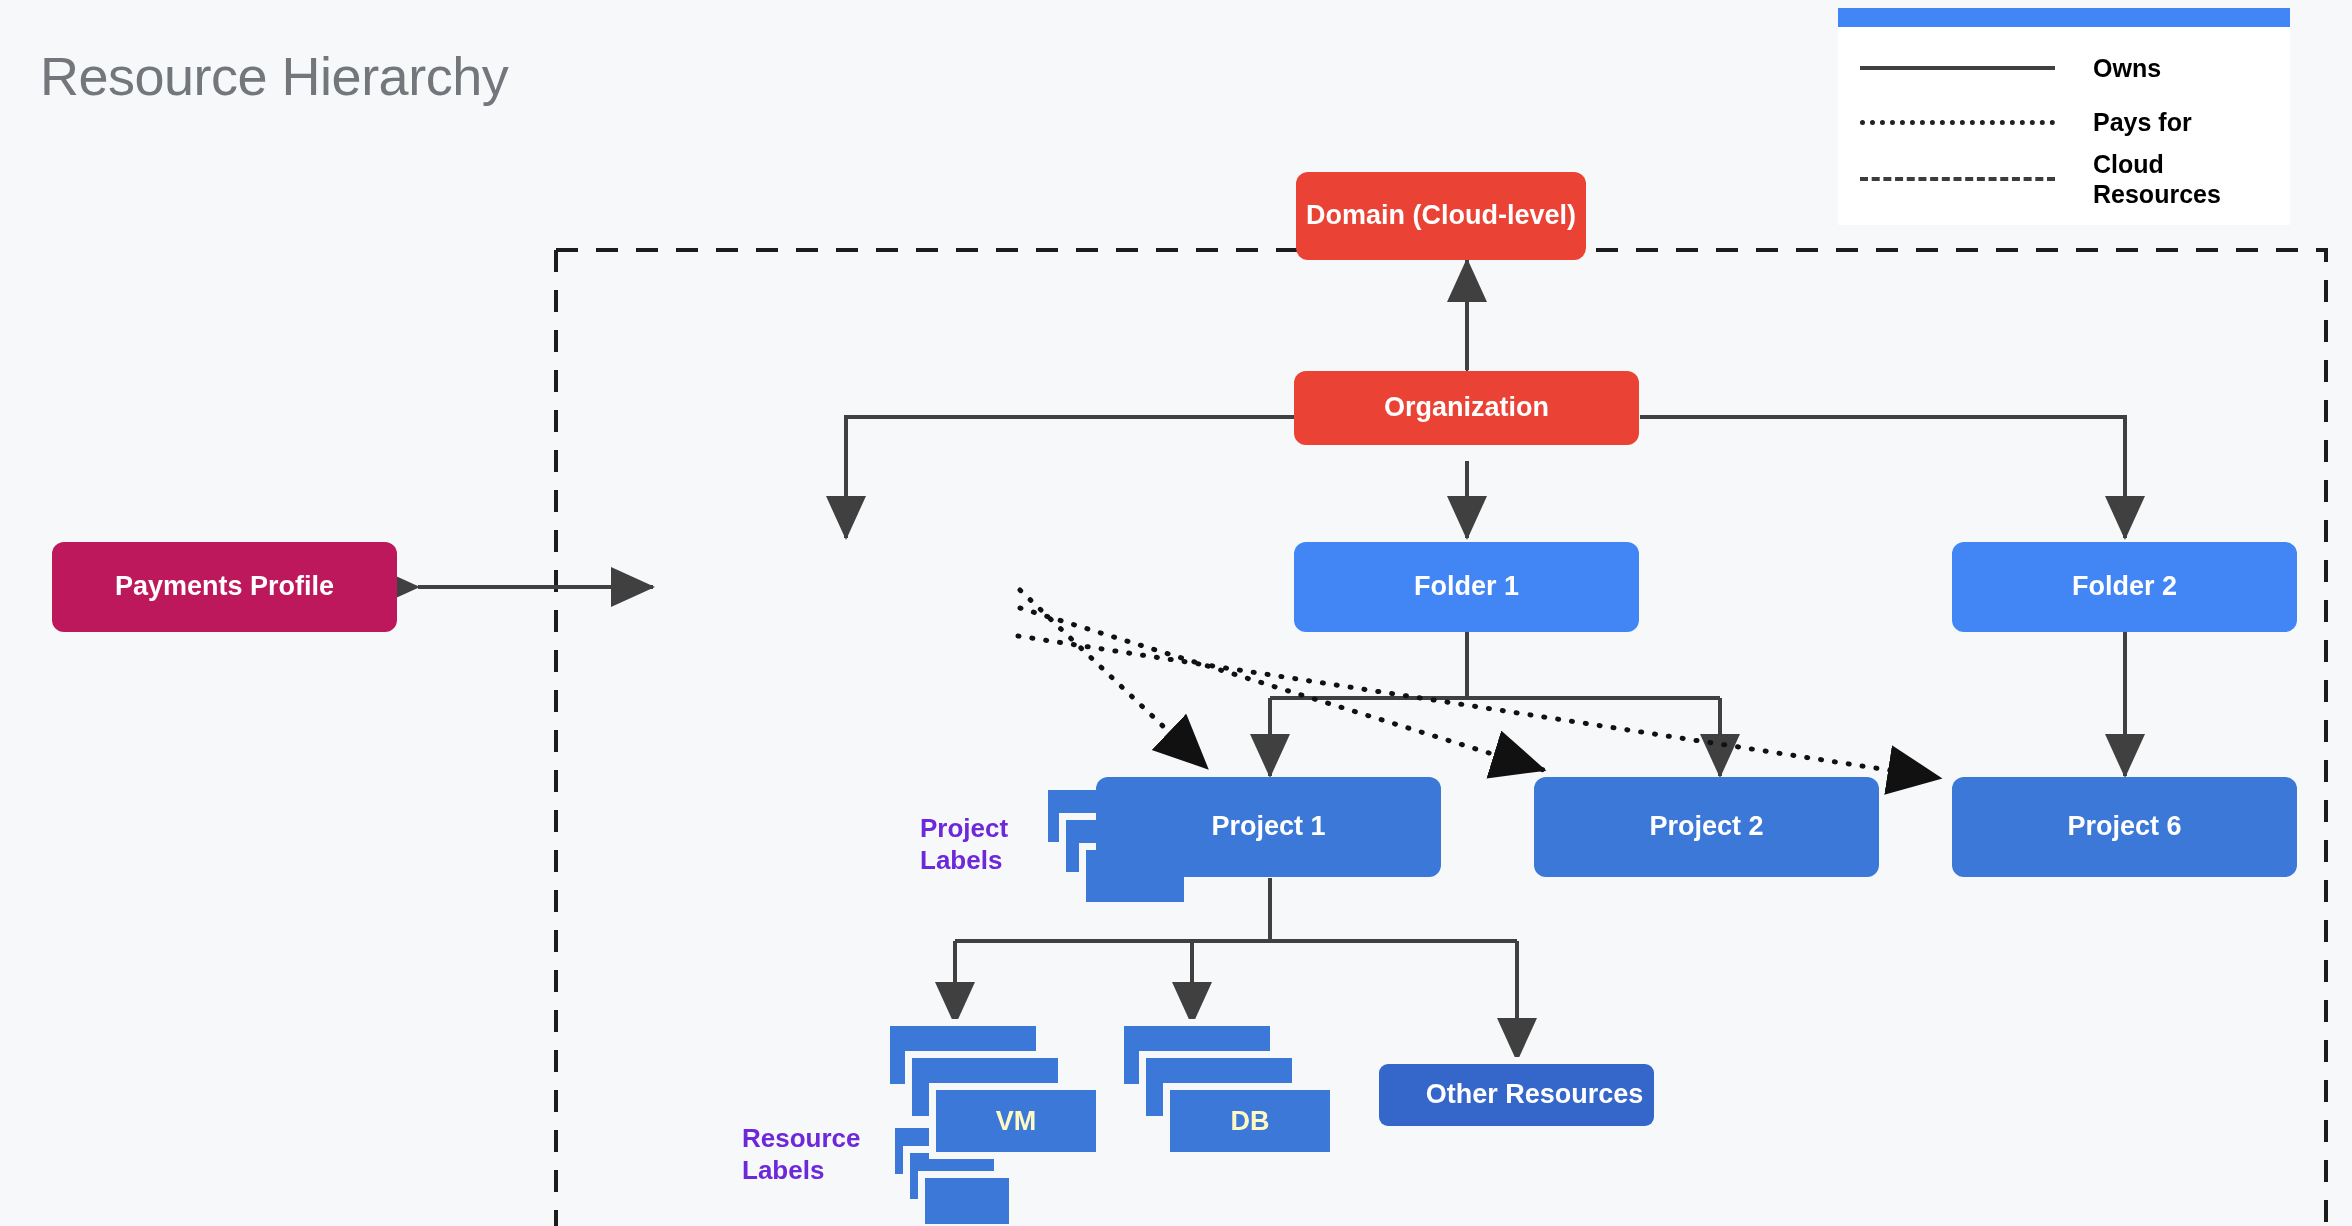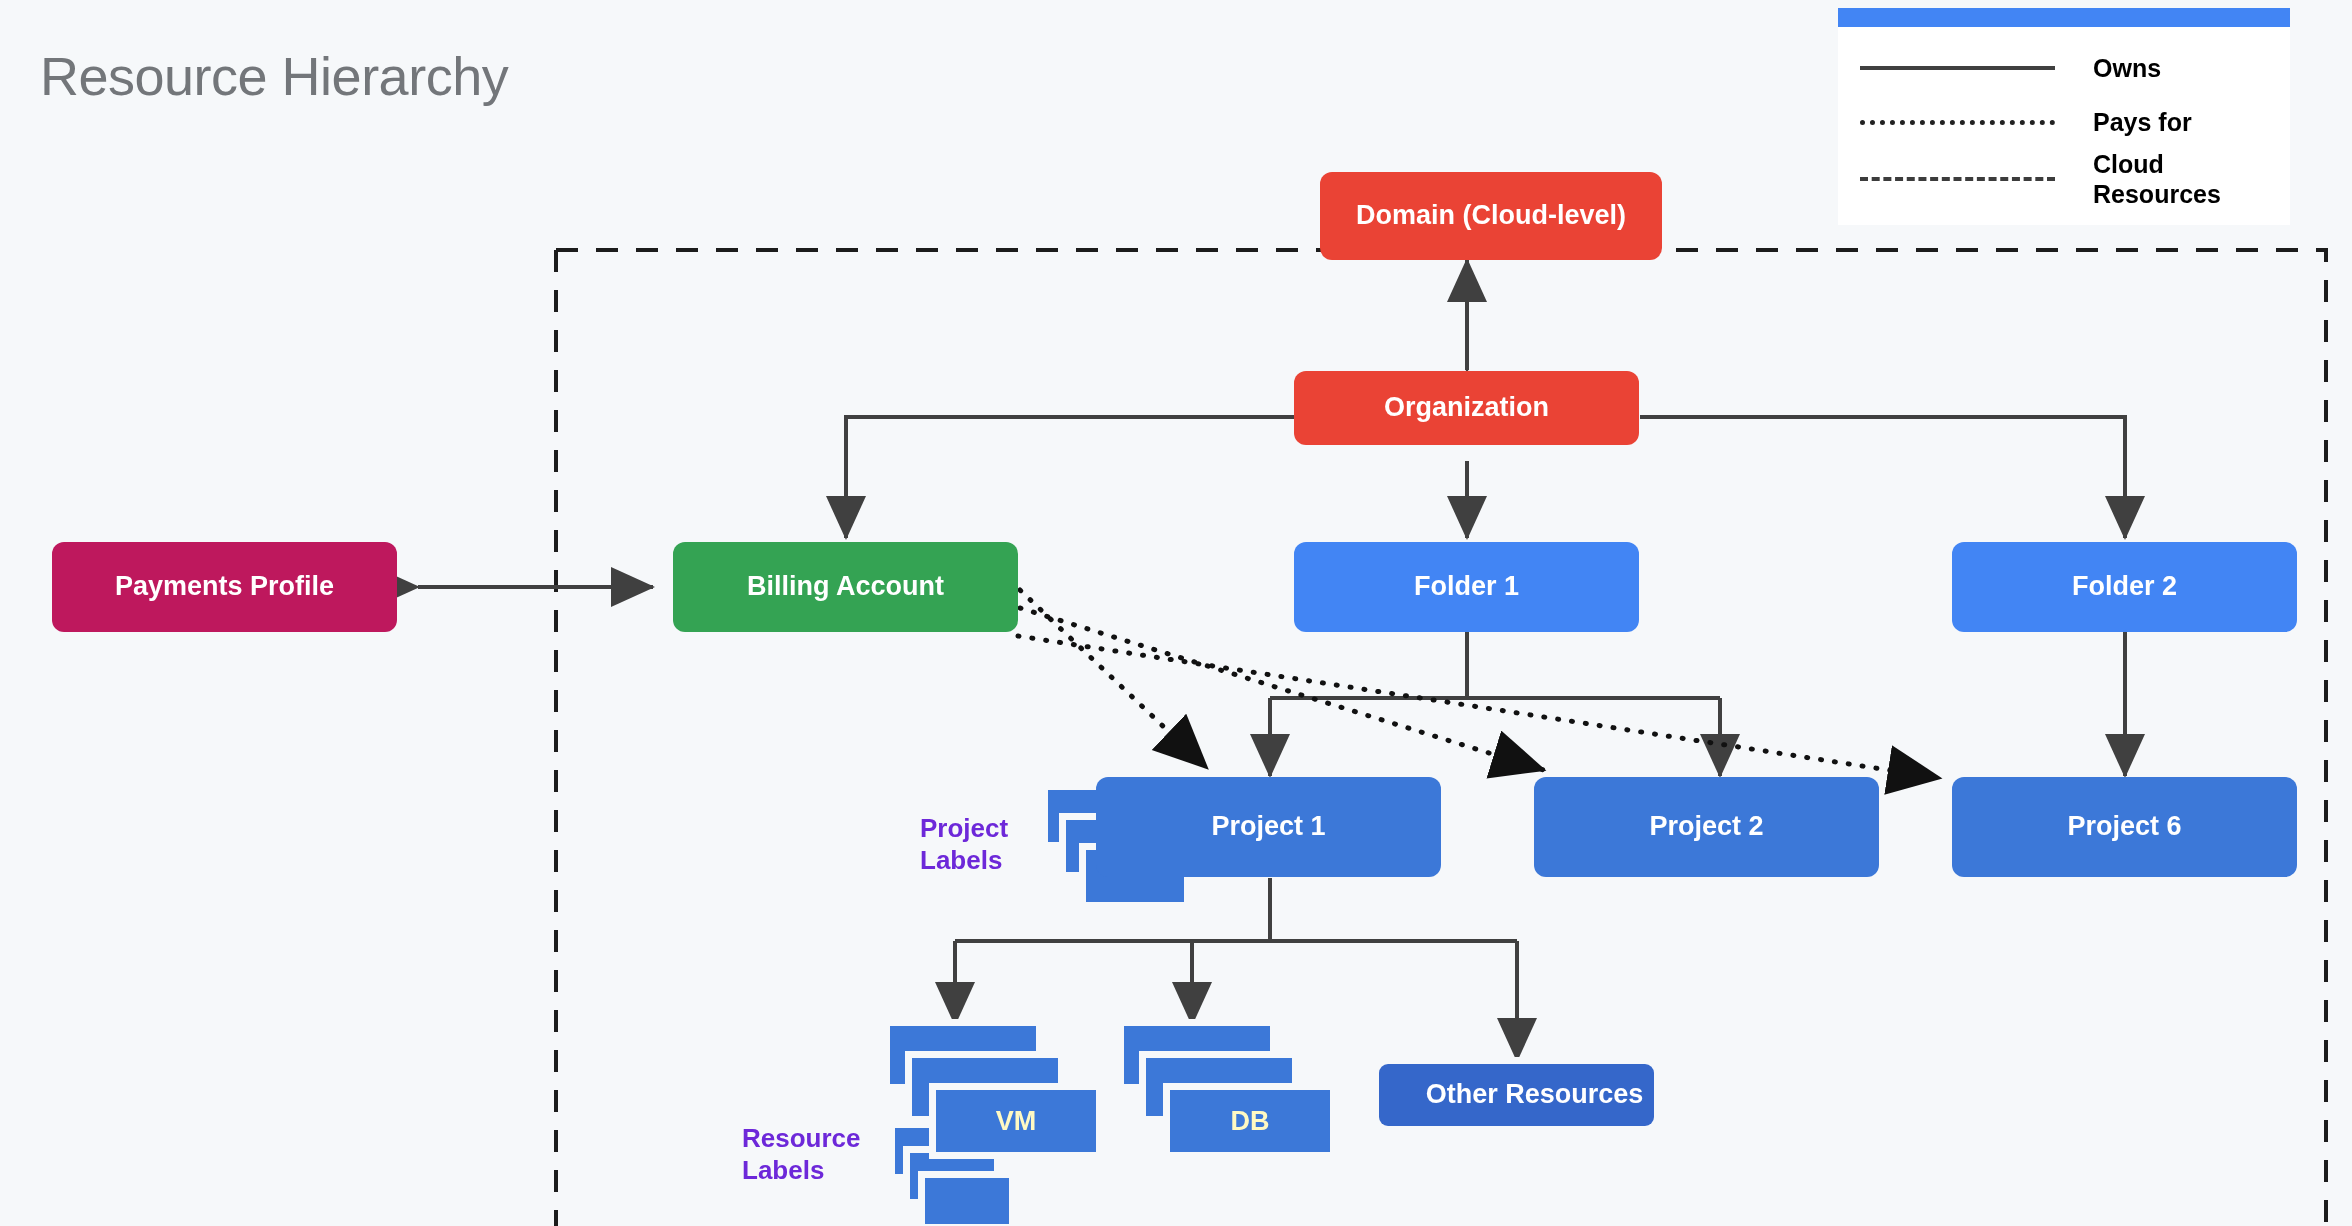--- a/index.html
+++ b/index.html
@@ -157,35 +157,32 @@
     <line x1="1020" y1="590" x2="1207" y2="768" stroke="#111111" stroke-width="5" stroke-dasharray="1 13" stroke-linecap="round" marker-end="url(#arwE)"></line>
     <line x1="1020" y1="608" x2="1544" y2="770" stroke="#111111" stroke-width="5" stroke-dasharray="1 13" stroke-linecap="round" marker-end="url(#arwE)"></line>
     <line x1="1018" y1="636" x2="1940" y2="778" stroke="#111111" stroke-width="5" stroke-dasharray="1 13" stroke-linecap="round" marker-end="url(#arwE)"></line>
 
     <path d="M 1270,878 L 1270,941 M 955,941 L 1517,941" fill="none" stroke="#404040" stroke-width="4"></path>
     <line x1="955" y1="941" x2="955" y2="1024" stroke="#404040" stroke-width="4" marker-end="url(#arw)"></line>
     <line x1="1192" y1="941" x2="1192" y2="1024" stroke="#404040" stroke-width="4" marker-end="url(#arw)"></line>
     <line x1="1517" y1="941" x2="1517" y2="1060" stroke="#404040" stroke-width="4" marker-end="url(#arw)"></line>
   </svg>
 
-  <div class="node red" style="left:1296px; top:172px; width:342px; height:88px;margin-left:24px;">
+  <div class="node red" style="left:1296px; top:172px; width:290px; height:88px;">
     <span>Domain (Cloud-level)</span>
   </div>
 
   <div class="node red" style="left:1294px; top:371px; width:345px; height:74px;">
     <span>Organization</span>
   </div>
 
   <div class="node yellow" style="left:52px; top:542px; width:345px; height:90px;">
     <span>Payments Profile</span>
   </div>
 
-  <div class="node green" style="left:673px; top:542px; width:345px; height:90px;">
-    <span>Billing Account</span>
-  </div>
 
   <div class="node blue-lt" style="left:1294px; top:542px; width:345px; height:90px;">
     <span>Folder 1</span>
   </div>
 
   <div class="node blue-lt" style="left:1952px; top:542px; width:345px; height:90px;">
     <span>Folder 2</span>
   </div>
 
   <div class="caption" style="left:920px; top:812px; width:170px;">

